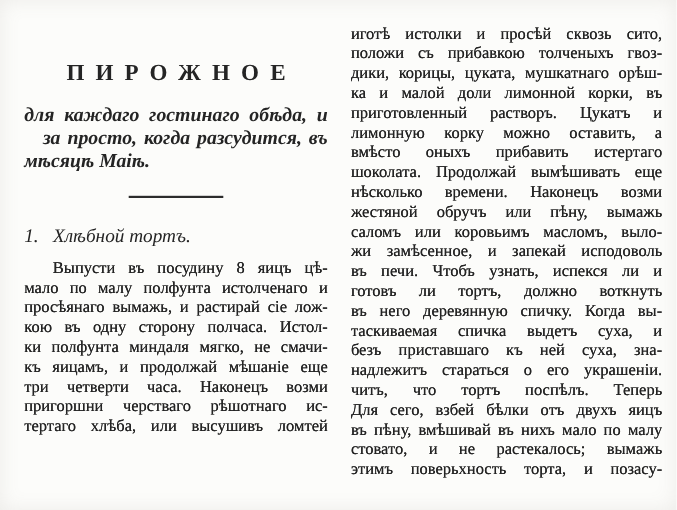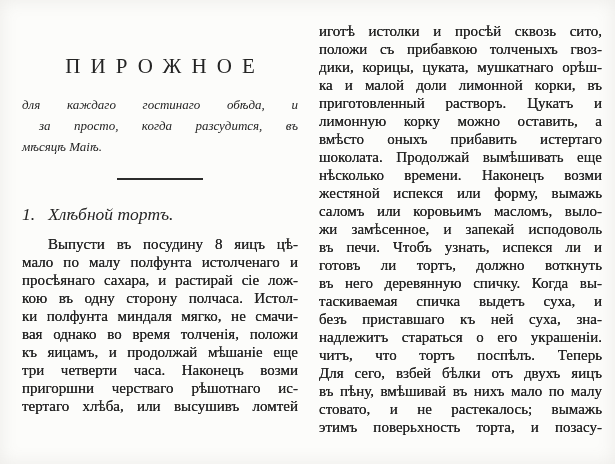--- a/index.html
+++ b/index.html
@@ -13,28 +13,28 @@
     box-shadow:inset 0 0 18px rgba(120,115,105,0.12);
   }
   .col{position:absolute;top:0;}
   .col-left{left:22px;width:276px;}
   .col-right{left:319px;width:283px;}
 
   .title{
     margin:52px 0 4px 0;
     text-align:center;
     font-size:21px;line-height:28px;
-    font-weight:normal;
+    font-weight:bold;
     letter-spacing:0.48em;text-indent:0.48em;
     white-space:nowrap;
   }
   .subtitle{
     margin-top:14px;
     font-style:italic;
-    font-size:13px;line-height:21px;
+    font-size:18px;line-height:21px;font-weight:bold;
   }
   .subtitle .line{text-align:justify;text-align-last:justify;}
   .subtitle .line:nth-child(2){padding-left:17px;}
   .subtitle .line:last-child{text-align:last;text-align-last:left;}
 
   .rule{
     width:86px;height:2px;background:#2c2c2c;
     margin:21px auto 0 auto;
   }
 
@@ -72,43 +72,42 @@
 
     <div class="rule"></div>
 
     <h2 class="heading">
       <span class="num">1.</span><span>Хлѣбной тортъ.</span>
     </h2>
 
     <div class="body body-left">
         <div class="line">Выпусти въ посудину 8 яицъ цѣ-</div>
         <div class="line">мало по малу полфунта истолченаго и</div>
-        <div class="line">просѣянаго сахара, и растирай сіе лож-</div>
+        <div class="line">просѣянаго вымажь, и растирай сіе лож-</div>
         <div class="line">кою въ одну сторону полчаса. Истол-</div>
         <div class="line">ки полфунта миндаля мягко, не смачи-</div>
-        <div class="line">вая однако во время толченія, положи</div>
         <div class="line">къ яицамъ, и продолжай мѣшаніе еще</div>
         <div class="line">три четверти часа. Наконецъ возми</div>
         <div class="line">пригоршни черстваго рѣшотнаго ис-</div>
         <div class="line">тертаго хлѣба, или высушивъ ломтей</div>
       </div>
   </div>
 
   <div class="col col-right">
     <div class="body body-right">
         <div class="line">иготѣ истолки и просѣй сквозь сито,</div>
         <div class="line">положи съ прибавкою толченыхъ гвоз-</div>
         <div class="line">дики, корицы, цуката, мушкатнаго орѣш-</div>
         <div class="line">ка и малой доли лимонной корки, въ</div>
         <div class="line">приготовленный растворъ. Цукатъ и</div>
         <div class="line">лимонную корку можно оставить, а</div>
         <div class="line">вмѣсто оныхъ прибавить истертаго</div>
         <div class="line">шоколата. Продолжай вымѣшивать еще</div>
         <div class="line">нѣсколько времени. Наконецъ возми</div>
-        <div class="line">жестяной испекся или форму, вымажь</div>
+        <div class="line">жестяной обручъ или пѣну, вымажь</div>
         <div class="line">саломъ или коровьимъ масломъ, выло-</div>
         <div class="line">жи замѣсенное, и запекай исподоволь</div>
         <div class="line">въ печи. Чтобъ узнать, испекся ли и</div>
         <div class="line">готовъ ли тортъ, должно воткнуть</div>
         <div class="line">въ него деревянную спичку. Когда вы-</div>
         <div class="line">таскиваемая спичка выдетъ суха, и</div>
         <div class="line">безъ приставшаго къ ней суха, зна-</div>
         <div class="line">надлежитъ стараться о его украшеніи.</div>
         <div class="line">читъ, что тортъ поспѣлъ. Теперь</div>
         <div class="line">Для сего, взбей бѣлки отъ двухъ яицъ</div>

